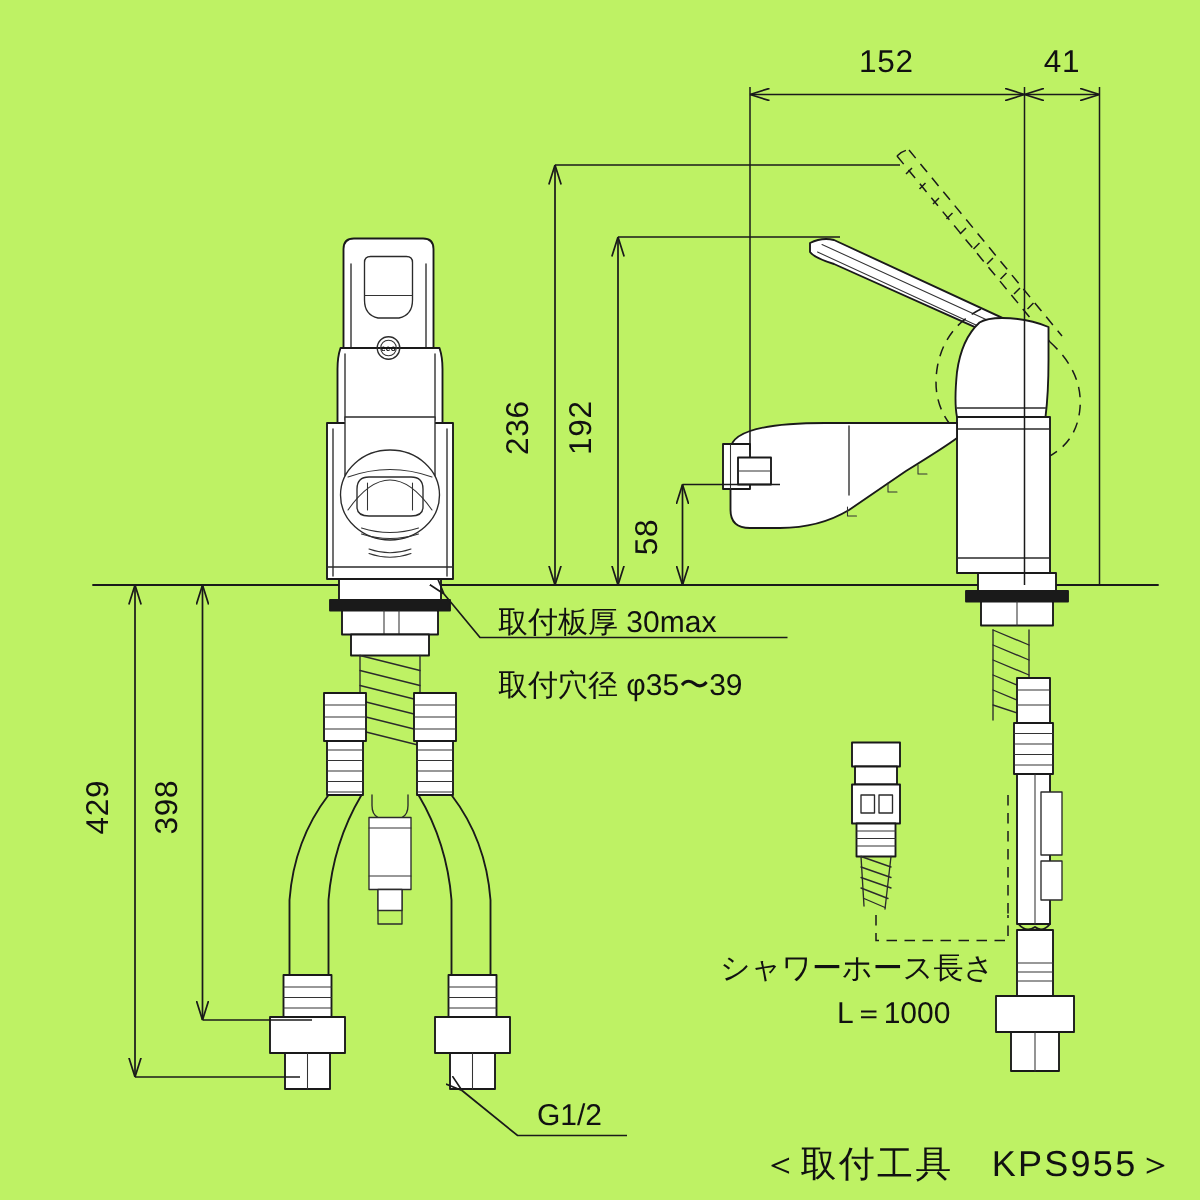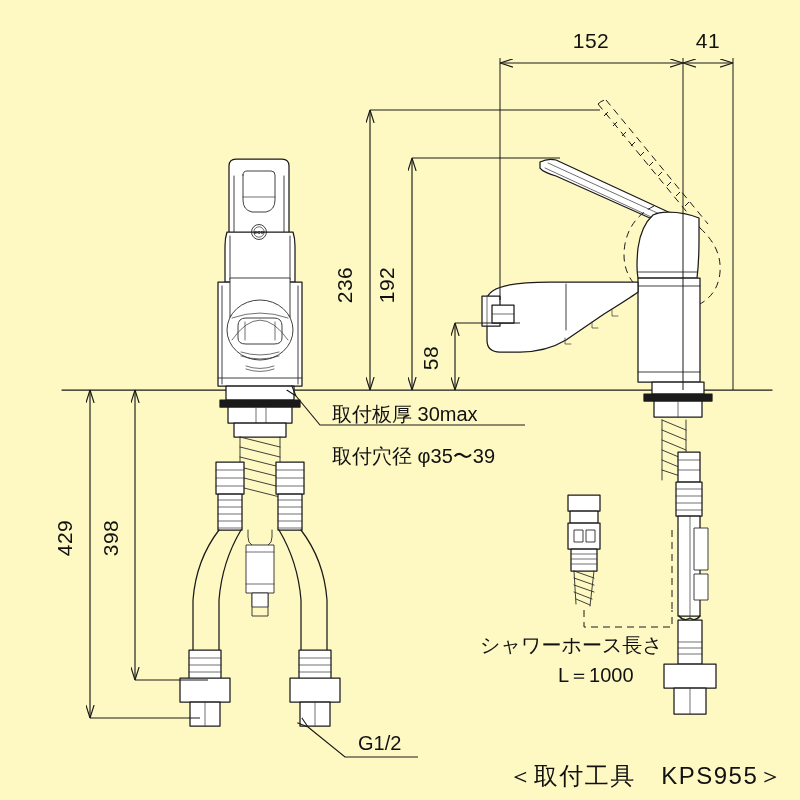--- a/index.html
+++ b/index.html
@@ -11,21 +11,21 @@
   body {
     width: 800px;
     height: 800px;
     overflow: hidden;
     font-family: "Liberation Sans", "DejaVu Sans", sans-serif;
   }
   #drawing-root {
     position: relative;
     width: 800px;
     height: 800px;
-    background: #fef9c3;
+    background: #bef264;
   }
   svg#tech-drawing {
     display: block;
     width: 800px;
     height: 800px;
   }
   .ln {
     fill: none;
     stroke: #1a1a1a;
     stroke-width: 1.25;

